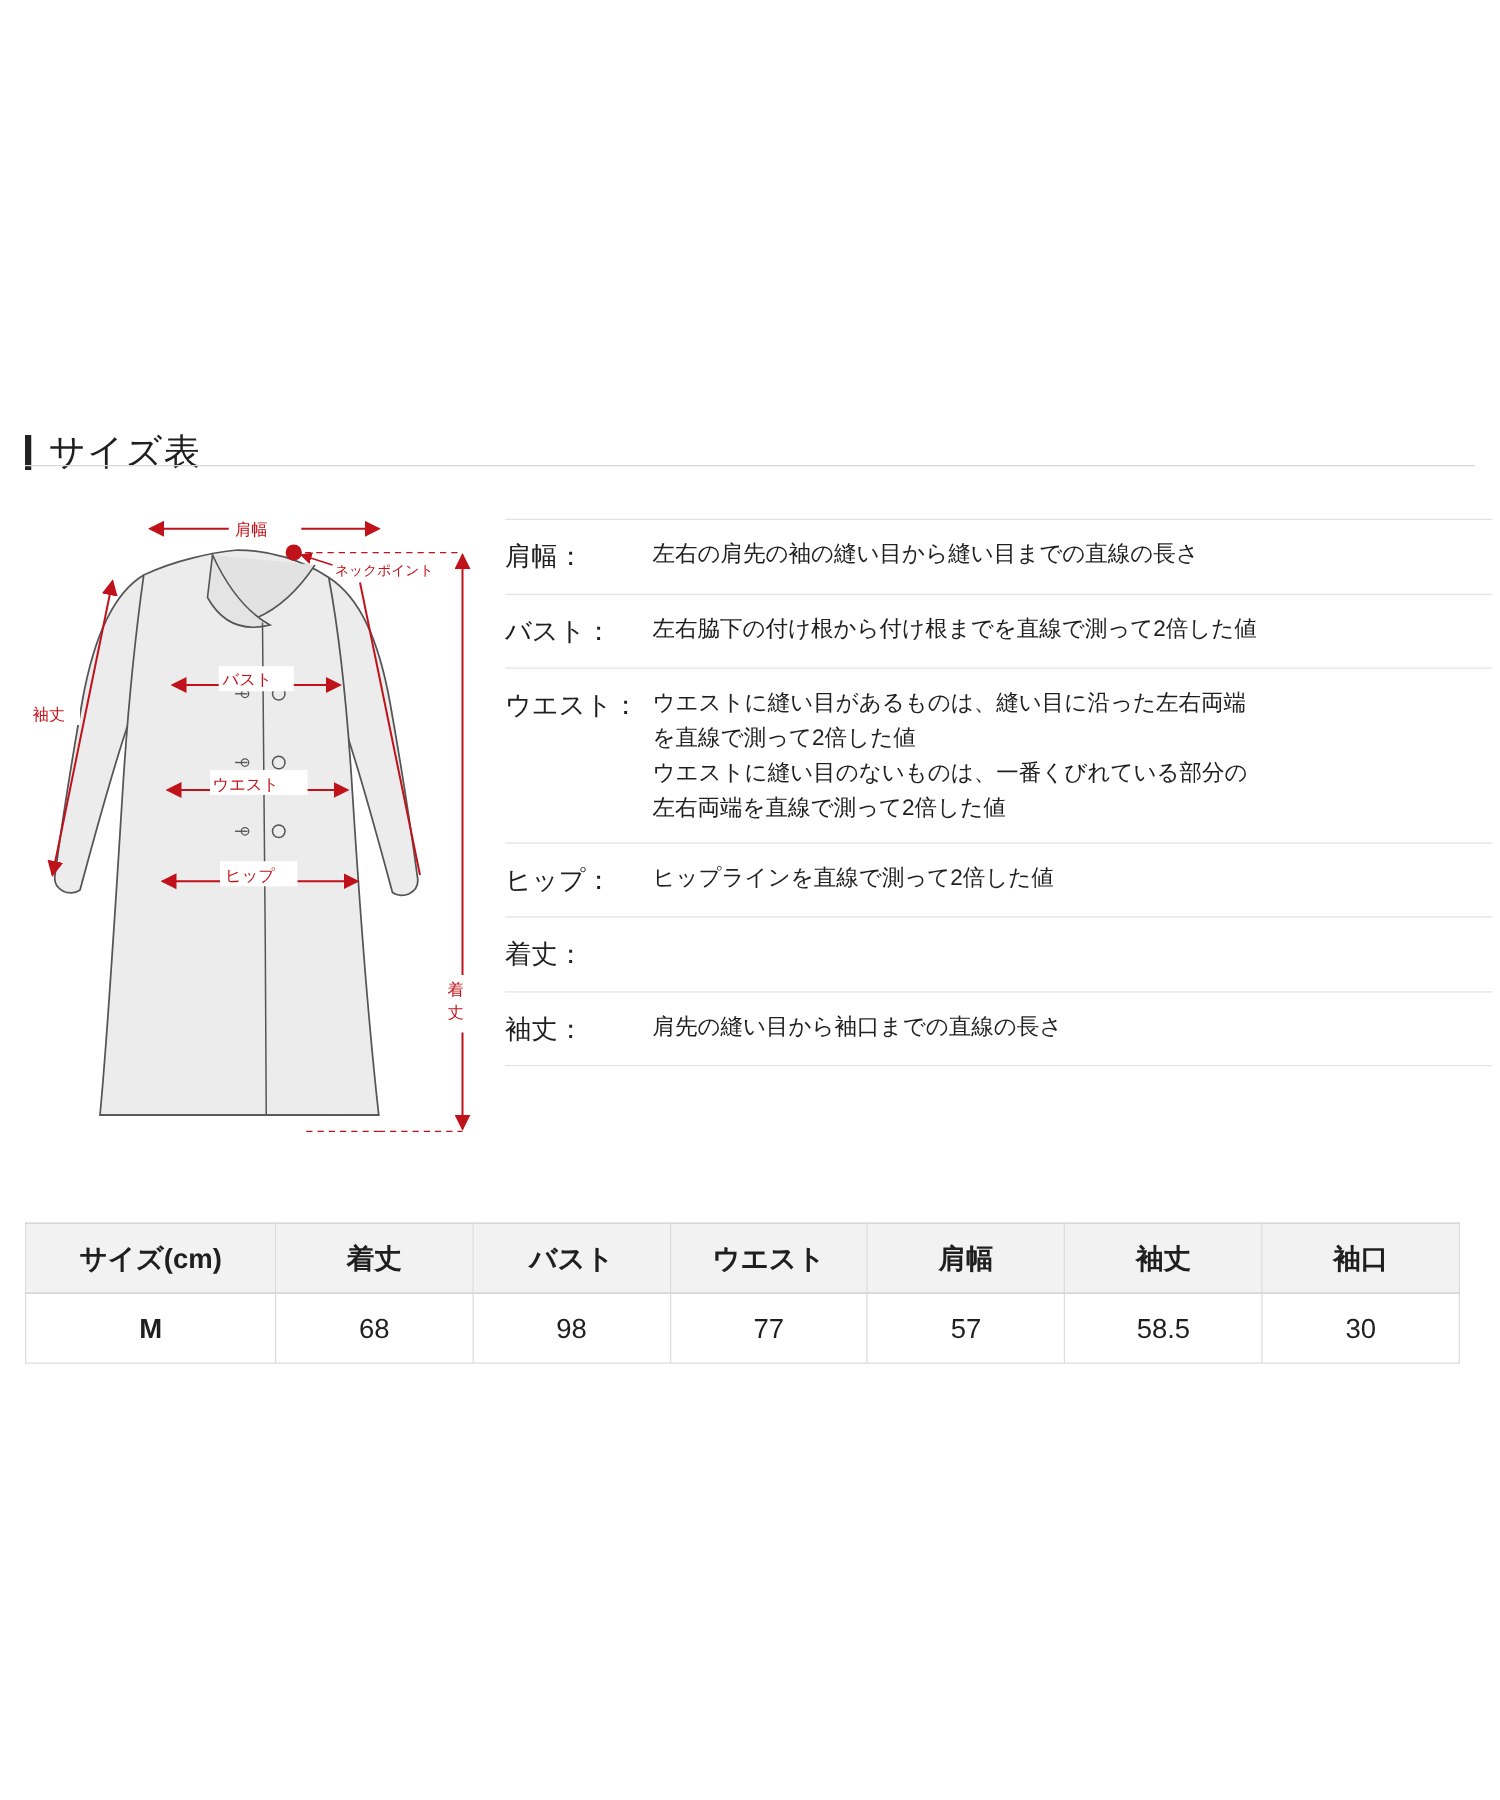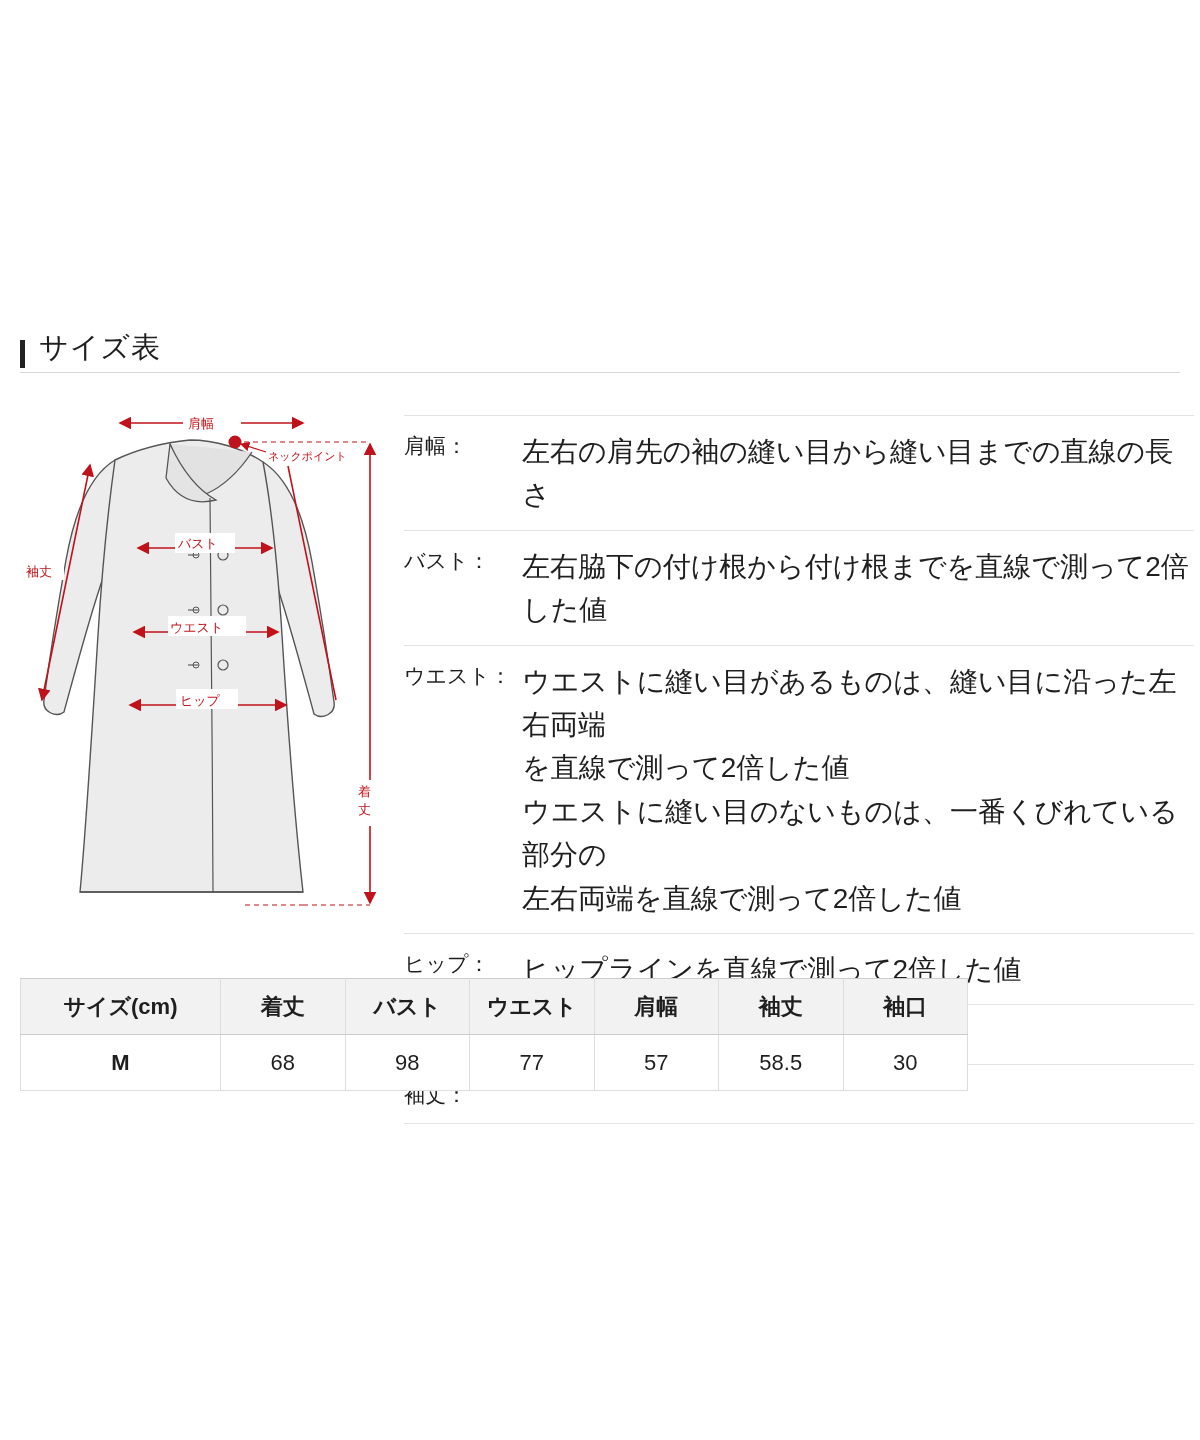--- a/index.html
+++ b/index.html
@@ -21,25 +21,25 @@
     position: absolute;
     left: 0; top: 0;
     width: 1200px;
     height: 1440px;
   }
 
   
   .title-row {
     position: absolute;
     left: 20px;
-    top: 316px;
+    top: 336px;
     width: 1160px;
     height: 52px;
     display: flex;
-    align-items: flex-end;
+    align-items: center;
   }
   .title-bar {
     width: 5px;
     height: 28px;
     background: #222222;
     margin-right: 14px;
   }
   .title-text {
     font-size: 29px;
     letter-spacing: 1px;
@@ -85,32 +85,32 @@
   .def-row:first-child { border-top: 1px solid #e3e3e3; }
   .def-term {
     flex: 0 0 118px;
     font-size: 21px;
     line-height: 1.5;
     color: #1f1f1f;
     white-space: nowrap;
   }
   .def-desc {
     flex: 1 1 auto;
-    font-size: 28px;
+    font-size: 18px;
     line-height: 1.55;
     color: #1f1f1f;
   }
   .def-desc .ln { display: block; }
 
   
   .size-table {
     position: absolute;
     left: 20px;
     top: 978px;
-    width: 948px;
+    width: 1148px;
     border-collapse: collapse;
     table-layout: fixed;
   }
   .size-table th, .size-table td {
     border: 1px solid #ddd;
     text-align: center;
     font-size: 22px;
     height: 56px;
     color: #1f1f1f;
   }
@@ -261,20 +261,23 @@
           <span class="ln">ヒップラインを直線で測って2倍した値</span>
         </div>
       </div>
 
       <div class="def-row">
         <div class="def-term">着丈：</div>
       </div>
 
       <div class="def-row">
         <div class="def-term">袖丈：</div>
+        <div class="def-desc">
+          <span class="ln">肩先の縫い目から袖口までの直線の長さ</span>
+        </div>
       </div>
 
     </div>
   </div>
 
   <table class="size-table">
     <thead>
       <tr>
         <th>サイズ(cm)</th>
         <th>着丈</th>

